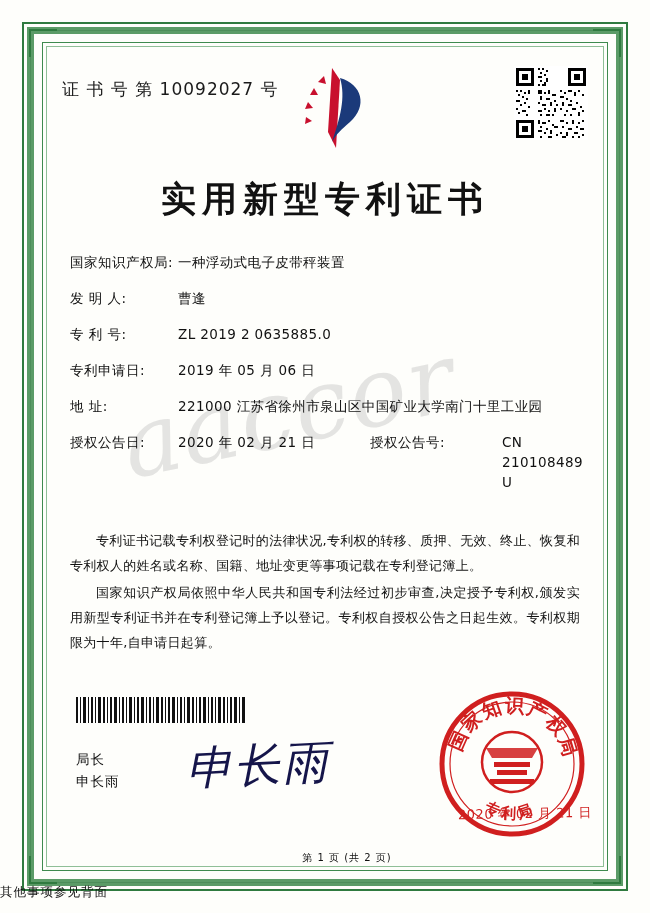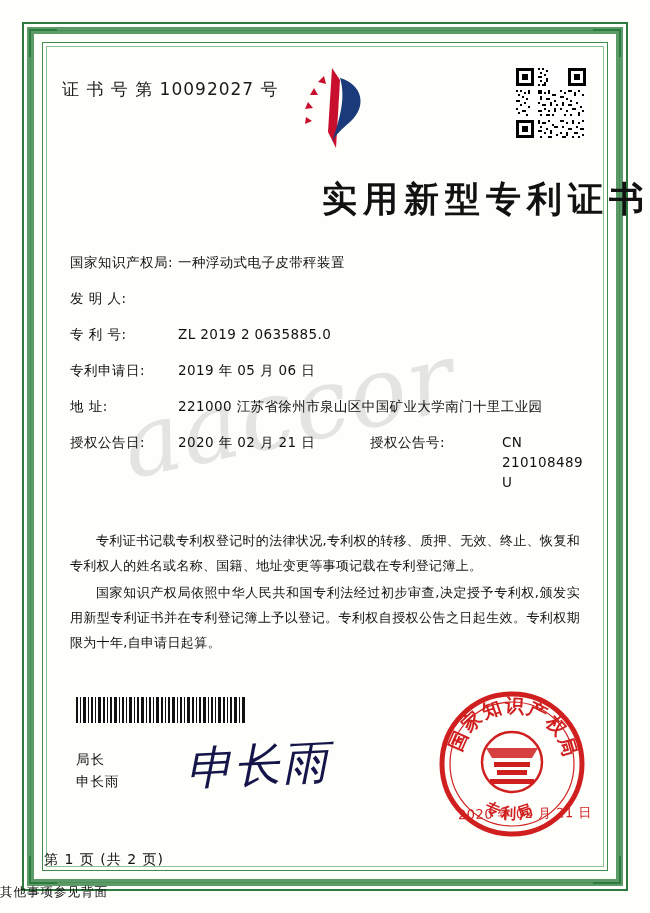--- a/index.html
+++ b/index.html
@@ -96,21 +96,21 @@
     width: 74px; height: 74px;
     background: #ffffff;
   }
   .qr svg { display: block; }
 
   
   .title {
     position: absolute;
     left: 0; right: 0;
     top: 176px;
-    text-align: right;
+    text-align: center;
     font-size: 35px;
     font-weight: bold;
     letter-spacing: 6px;
     color: #111;
     font-family: "DejaVu Serif", serif;
   }
 
   
   .fields {
     position: absolute;
@@ -208,22 +208,22 @@
     letter-spacing: 0.5px;
     white-space: nowrap;
     transform: rotate(-1deg);
   }
 
   
   .page-num {
     position: absolute;
     left: 0; right: 0;
     top: 851px;
-    text-align: left;
-    font-size: 14px;
+    text-align: center;
+    font-size: 10px;
     color: #111;
     letter-spacing: 1px;
     padding-left: 44px;
   }
   .footnote {
     position: absolute;
     left: 0; right: 0;
     top: 884px;
     font-size: 12.5px;
     color: #111;
@@ -386,20 +386,21 @@
 
   <div class="title">实用新型专利证书</div>
 
   <div class="fields">
     <div class="frow">
       <div class="flabel">国家知识产权局:</div>
       <div class="fvalue">一种浮动式电子皮带秤装置</div>
     </div>
     <div class="frow">
       <div class="flabel">发 明 人:</div>
+      <div class="fvalue">曹逢</div>
     </div>
     <div class="frow">
       <div class="flabel">专 利 号:</div>
       <div class="fvalue">ZL 2019 2 0635885.0</div>
     </div>
     <div class="frow">
       <div class="flabel">专利申请日:</div>
       <div class="fvalue">2019 年 05 月 06 日</div>
     </div>
     <div class="frow">

